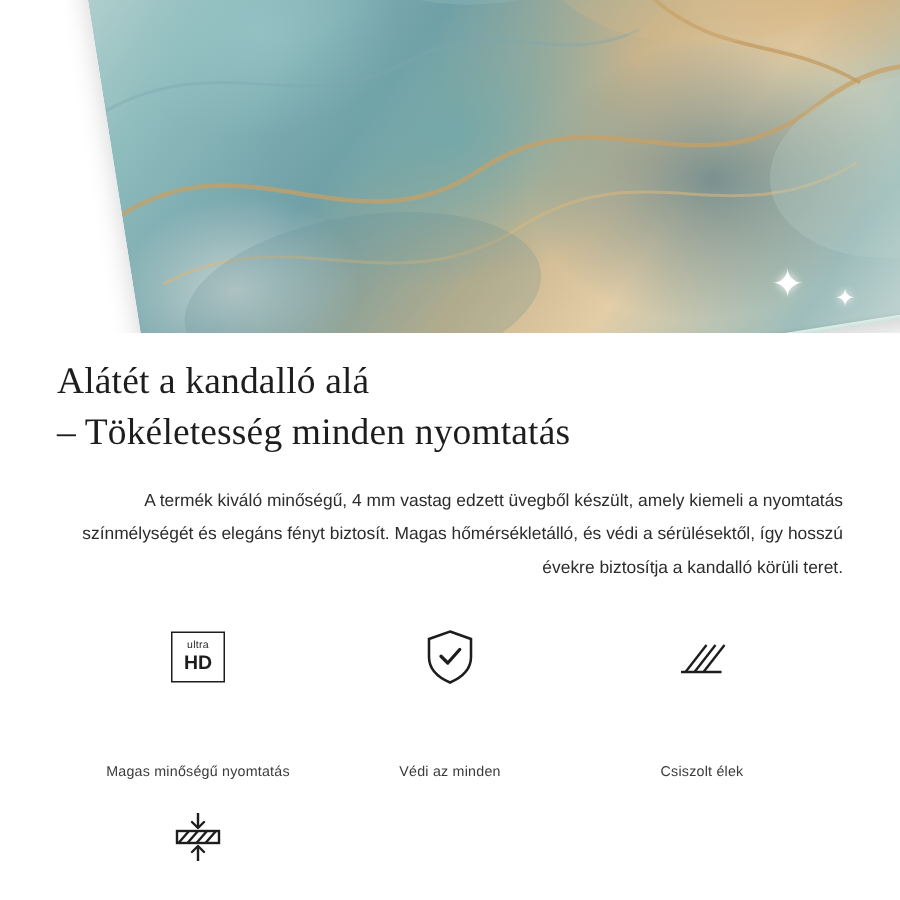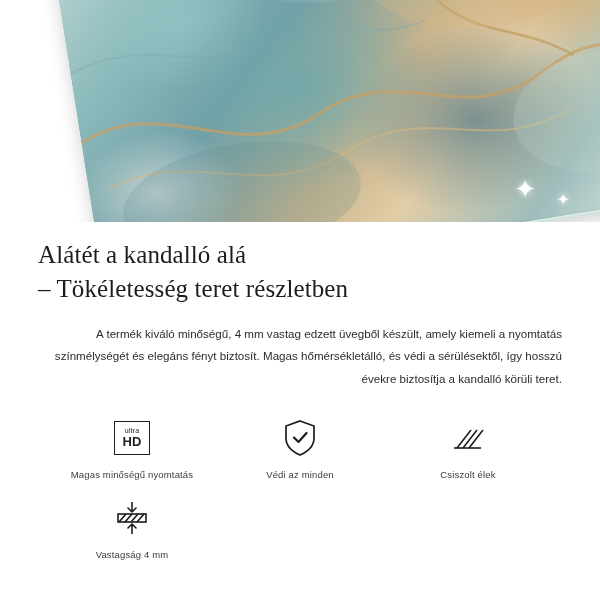--- a/index.html
+++ b/index.html
@@ -113,20 +113,21 @@
     display: grid;
     grid-template-columns: repeat(3, 1fr);
     row-gap: 16px;
     padding: 0 10px;
   }
   .feature {
     display: flex;
     flex-direction: column;
     align-items: center;
     justify-content: flex-start;
+    gap: 40px;
   }
   .feature-icon {
     height: 44px;
     display: flex;
     align-items: center;
     justify-content: center;
   }
   .feature-label {
     margin-top: 9px;
     font-size: 9.5px;
@@ -173,21 +174,21 @@
     </div>
 
     <span class="glint g1">✦</span>
     <span class="glint g2">✦</span>
   </div>
 
   <div class="content">
 
     <h1 class="headline">
       <span class="l1">Alátét a kandalló alá</span>
-      <span class="l2">– Tökéletesség teret részletben</span>
+      <span class="l2">– Tökéletesség minden nyomtatás</span>
     </h1>
 
     <p class="body-copy">A termék kiváló minőségű, 4 mm vastag edzett üvegből készült, amely kiemeli a nyomtatás színmélységét és elegáns fényt biztosít. Magas hőmérsékletálló, és védi a sérülésektől, így hosszú évekre biztosítja a kandalló körüli teret.</p>
 
     <div class="features">
 
 
       <div class="feature">
         <div class="feature-icon">
           <div class="ultrahd-box">

